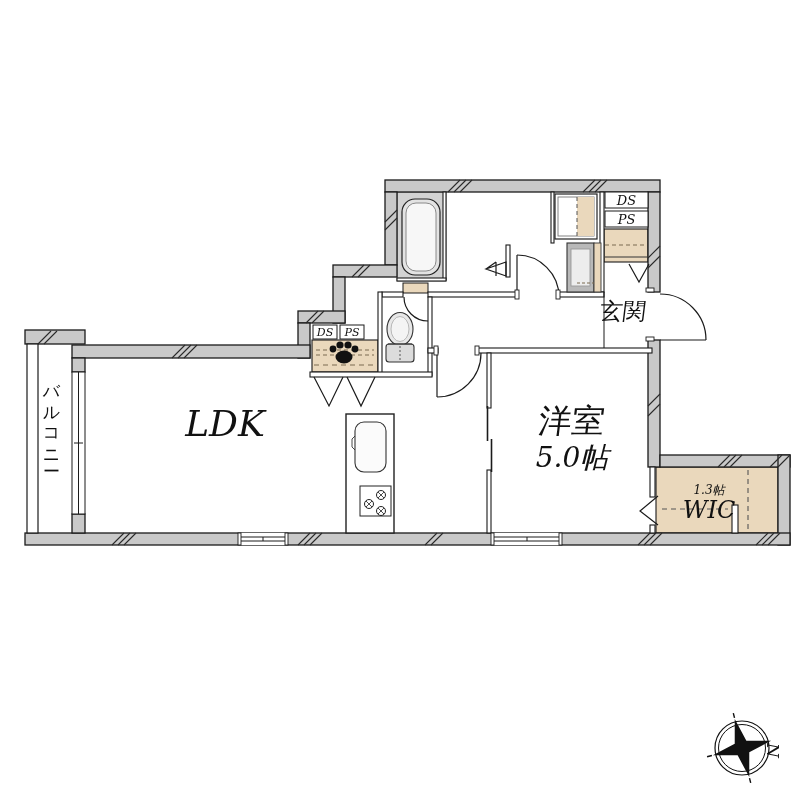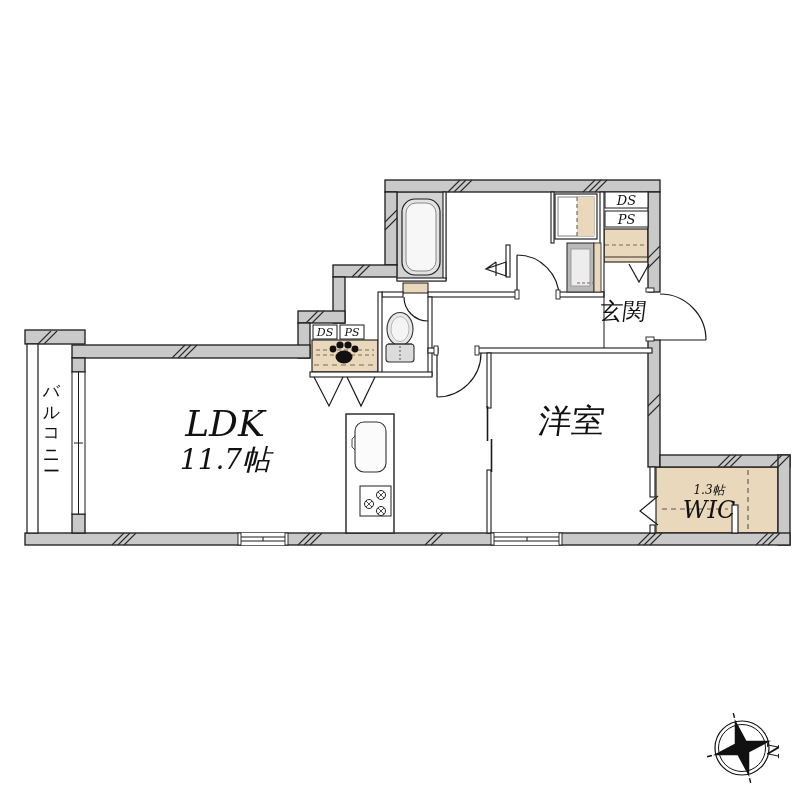--- a/index.html
+++ b/index.html
@@ -280,22 +280,22 @@
     <g transform="rotate(-14 742 748)">
       <polygon points="772,748 748,754 742,778 736,754 712,748 736,742 742,718 748,742" fill="#111"></polygon>
       <line x1="742" y1="712" x2="742" y2="717" stroke="#111" stroke-width="1.4"></line>
       <line x1="742" y1="779" x2="742" y2="784" stroke="#111" stroke-width="1.4"></line>
       <line x1="706" y1="748" x2="711" y2="748" stroke="#111" stroke-width="1.4"></line>
     </g>
   </g>
 </svg>
 
   <div class="lbl it ctr" id="lbl-ldk-name">LDK</div>
-  <div class="lbl it ctr" id="lbl-ldk-size">11.7帖</div>
   <div class="lbl jp ctr" id="lbl-bedroom-name">洋室</div>
+  <div class="lbl it ctr" id="lbl-bedroom-size">5.0帖</div>
   <div class="lbl jp" id="lbl-entrance">玄関</div>
   <div class="lbl it ctr" id="lbl-wic-name">WIC</div>
   <div class="lbl it ctr" id="lbl-wic-size">1.3帖</div>
   <div class="lbl" id="lbl-balcony">バルコニー</div>
   <div class="lbl it ctr" id="lbl-ds-upper">DS</div>
   <div class="lbl it ctr" id="lbl-ps-upper">PS</div>
   <div class="lbl it ctr" id="lbl-ds-closet">DS</div>
   <div class="lbl it ctr" id="lbl-ps-closet">PS</div>
   <div class="lbl it" id="lbl-compass-n">N</div>
 </div>

